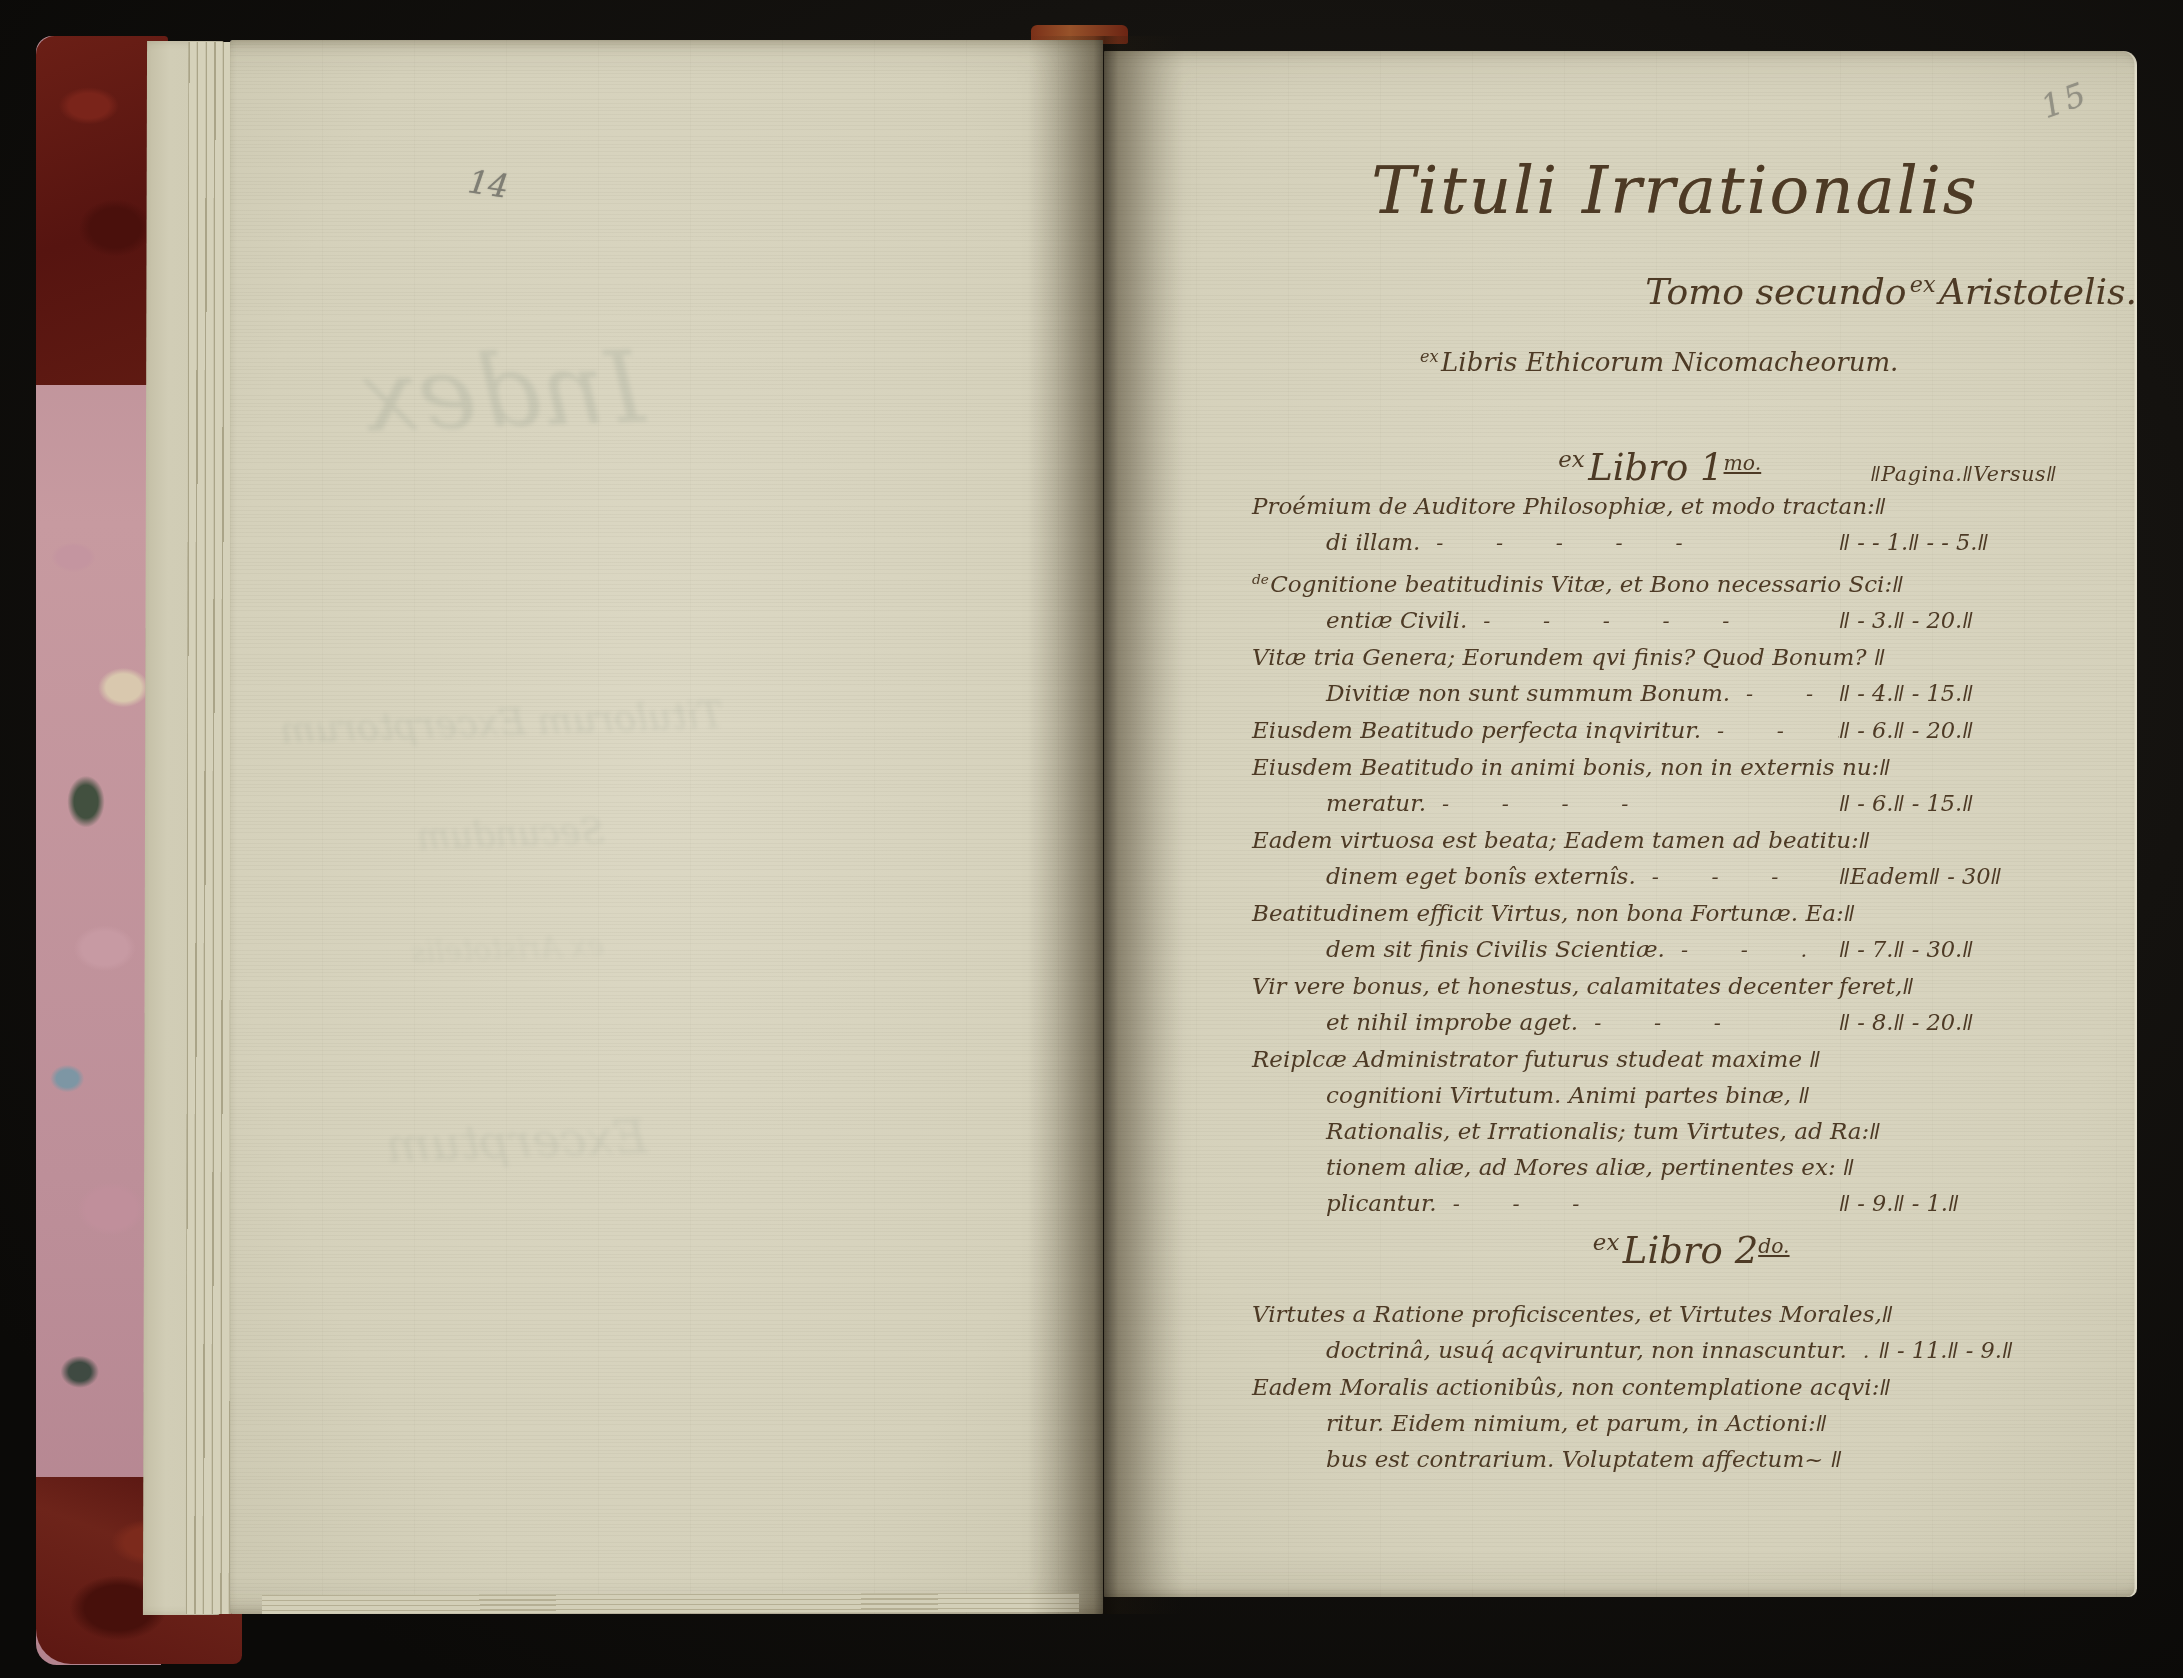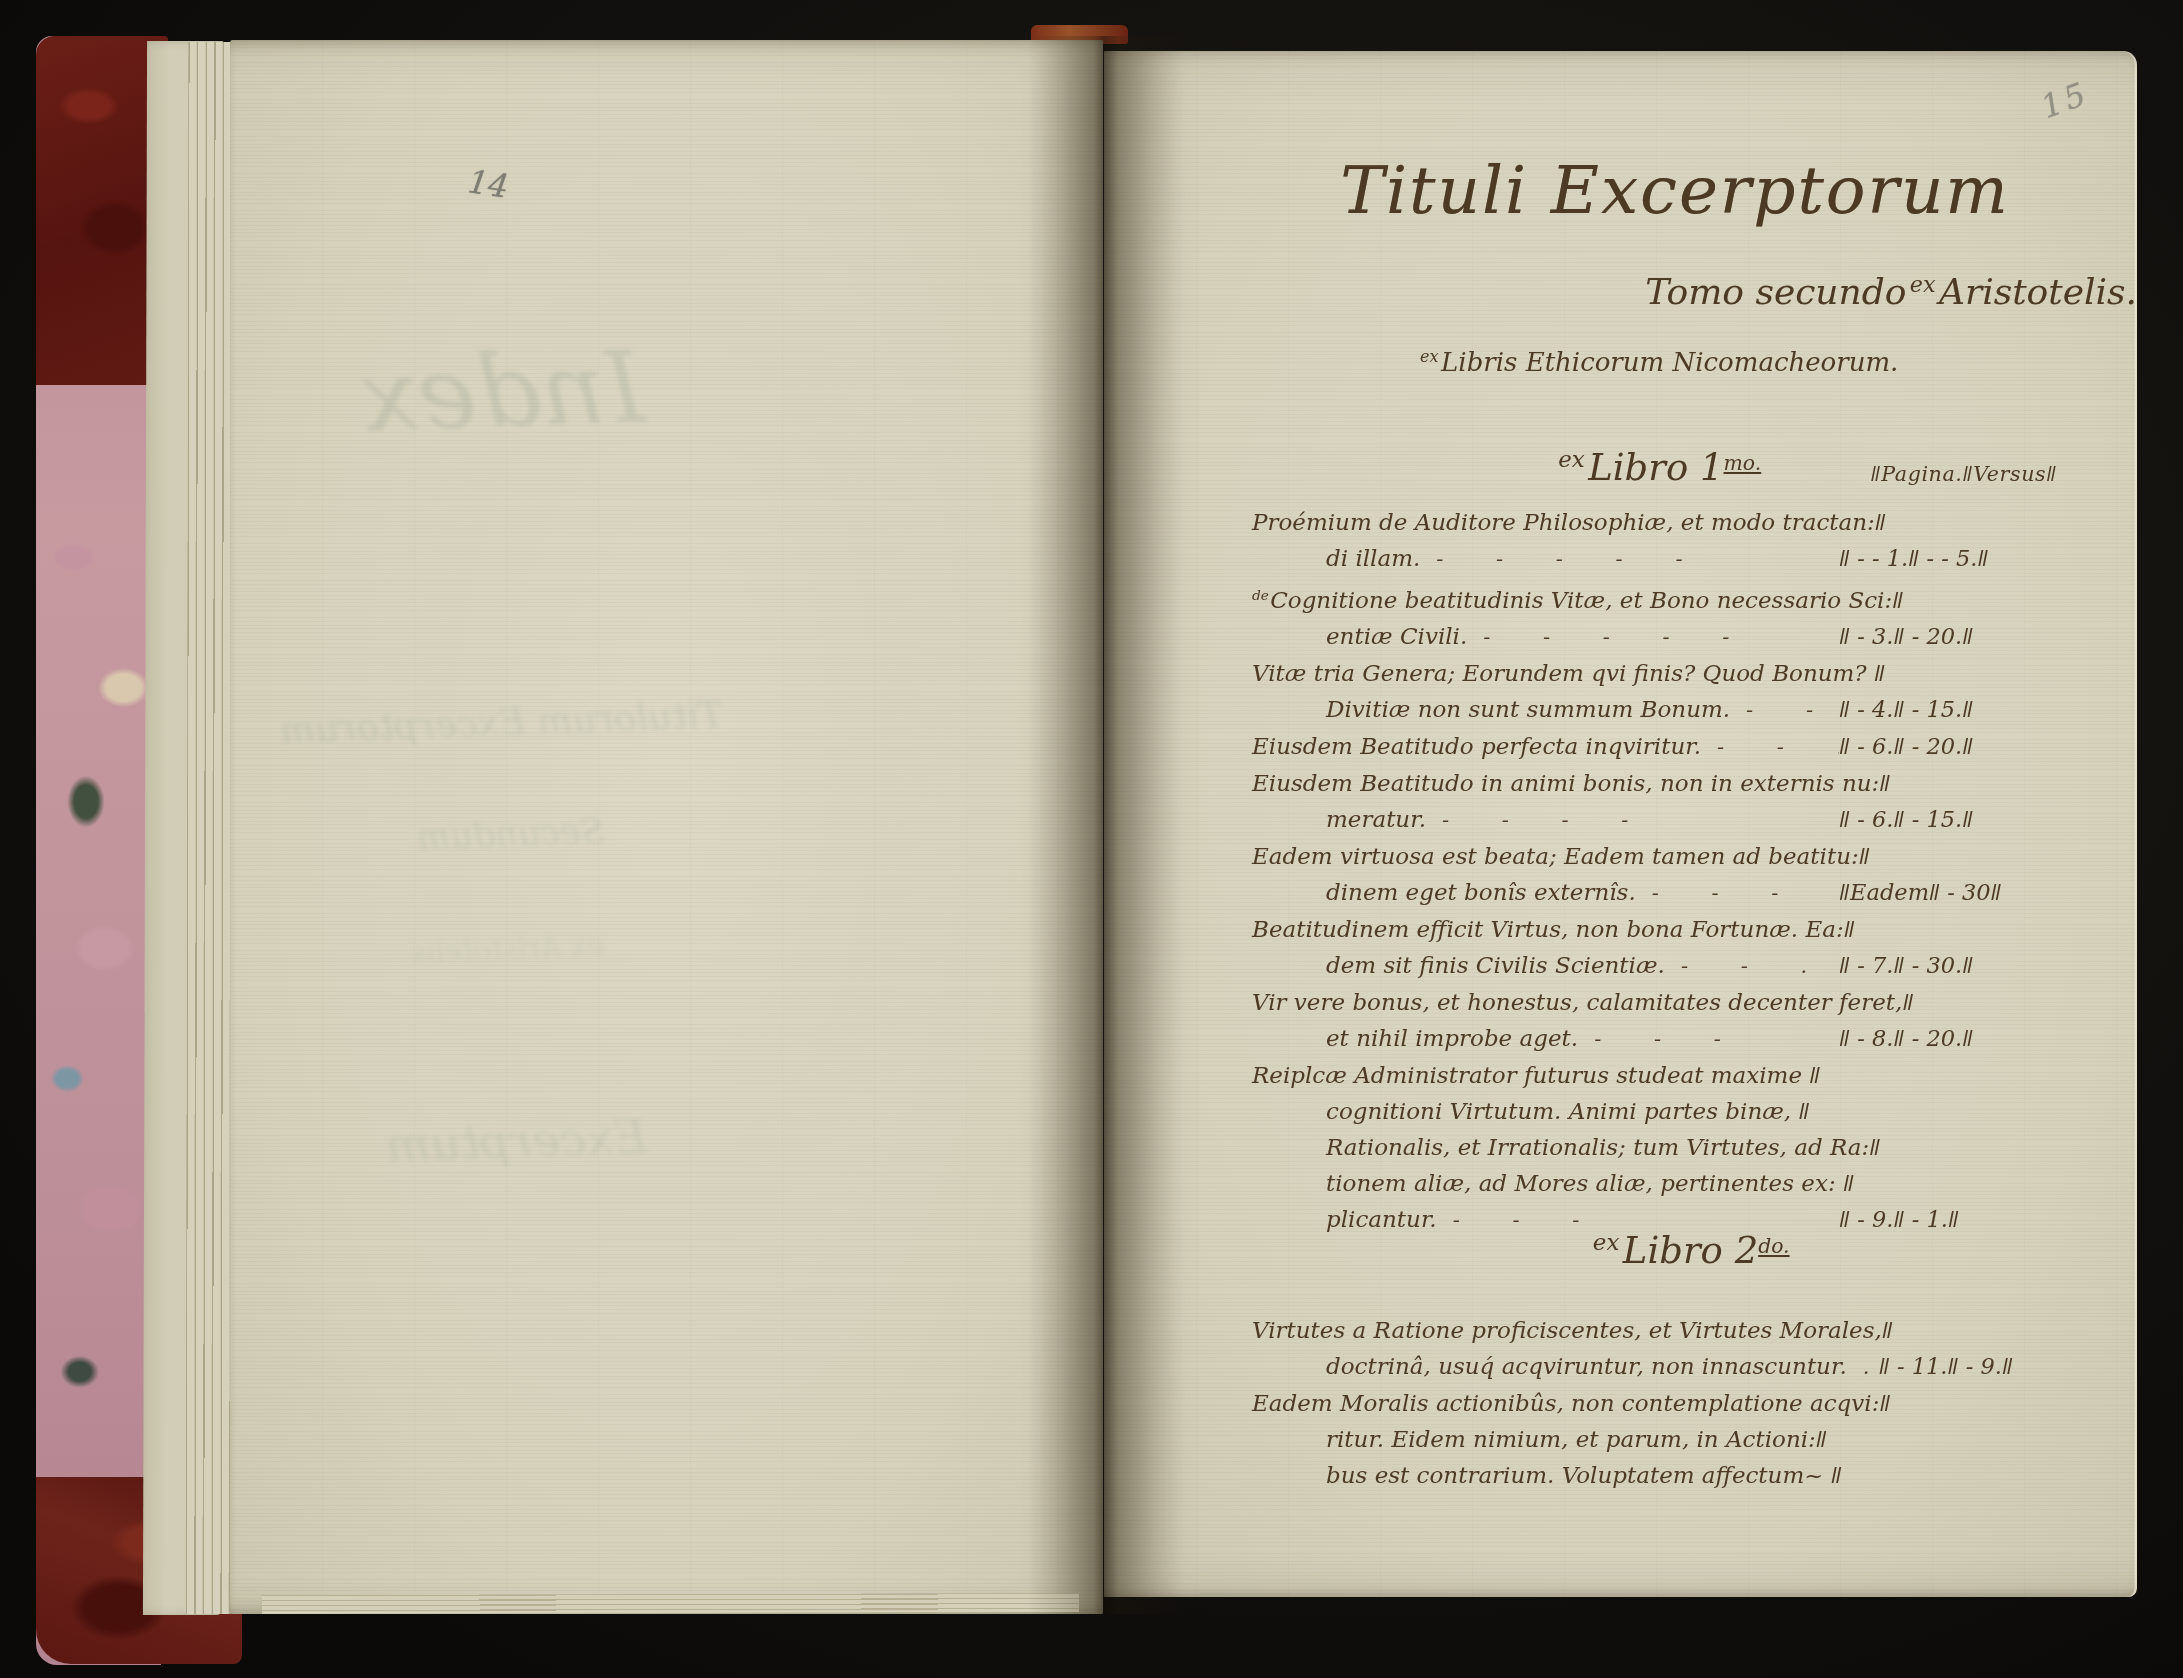--- a/index.html
+++ b/index.html
@@ -79,21 +79,21 @@
   .rp-line2{position:absolute;left:0;top:220px;width:100%;padding-left:94px;text-align:right;font-size:36px;}
   .rp-line3{position:absolute;left:0;top:296px;width:100%;padding-left:75px;text-align:center;font-size:26px;}
   .sup-ex{font-size:.62em;vertical-align:.55em;padding:0 .15em;}
   .sup-ord{font-size:.55em;vertical-align:.5em;text-decoration:underline;}
   .head1-row{position:absolute;left:0;top:367px;width:100%;}
   .sec-heading{font-size:37px;text-align:center;}
   .sec-heading.s1{padding-left:75px;margin-top:28px;}
   .col-header{position:absolute;right:80px;top:44px;font-size:20.6px;letter-spacing:0.6px;}
   .sec-heading.s2{position:absolute;left:0;top:1178px;width:100%;transform:translateX(69px);}
 
-  .entries{position:absolute;left:148px;right:81px;font-size:23px;line-height:36px;margin-top:16px;}
+  .entries{position:absolute;left:148px;right:81px;font-size:23px;line-height:36px;}
   .entries.e1{top:437px;}
   .entries.e2{top:1245px;}
   .erow{white-space:nowrap;}
   .erow.has-ref{display:flex;align-items:baseline;white-space:nowrap;}
   .erow.indent{padding-left:74px;}
   .etext{flex:none;}
   .dsup{font-size:.6em;vertical-align:.6em;margin-right:1.2px;text-align:right;}
   .leader{flex:1;min-width:25px;word-spacing:46px;padding:0 16px;overflow:hidden;font-size:21px;}
   .eref{flex:none;width:217px;font-size:22.5px;}
 </style>
@@ -115,21 +115,21 @@
     <div class="ghost g2" data-name="bleedthrough-ghost-text">Titulorum Excerptorum</div>
     <div class="ghost g3" data-name="bleedthrough-ghost-text">Secundum</div>
     <div class="ghost g4" data-name="bleedthrough-ghost-text">ex Aristotelis</div>
     <div class="ghost g5" data-name="bleedthrough-ghost-text">Excerptum</div>
   </div>
   <div class="bottom-sheet-lines" data-name="bottom-page-edges"></div>
 
   <div class="page right-page" data-name="right-page-index">
     <div class="folio folio-right" data-name="pencil-folio-number-right">15</div>
 
-    <div class="ink rp-title" data-name="page-title">Tituli Excerptorum</div>
+    <div class="ink rp-title" data-name="page-title">Tituli Irrationalis</div>
 
     <div class="ink rp-line2" data-name="subtitle-line">
       <span data-name="subtitle-pre">Tomo secundo</span><span class="sup-ex" data-name="superscript-ex">ex</span><span data-name="subtitle-post">Aristotelis.</span>
     </div>
 
     <div class="ink rp-line3" data-name="subtitle-line-2">
       <span class="sup-ex" data-name="superscript-ex">ex</span><span data-name="subtitle-2-text">Libris Ethicorum Nicomacheorum.</span>
     </div>
 
     <div class="head1-row" data-name="section-1-header-row">

